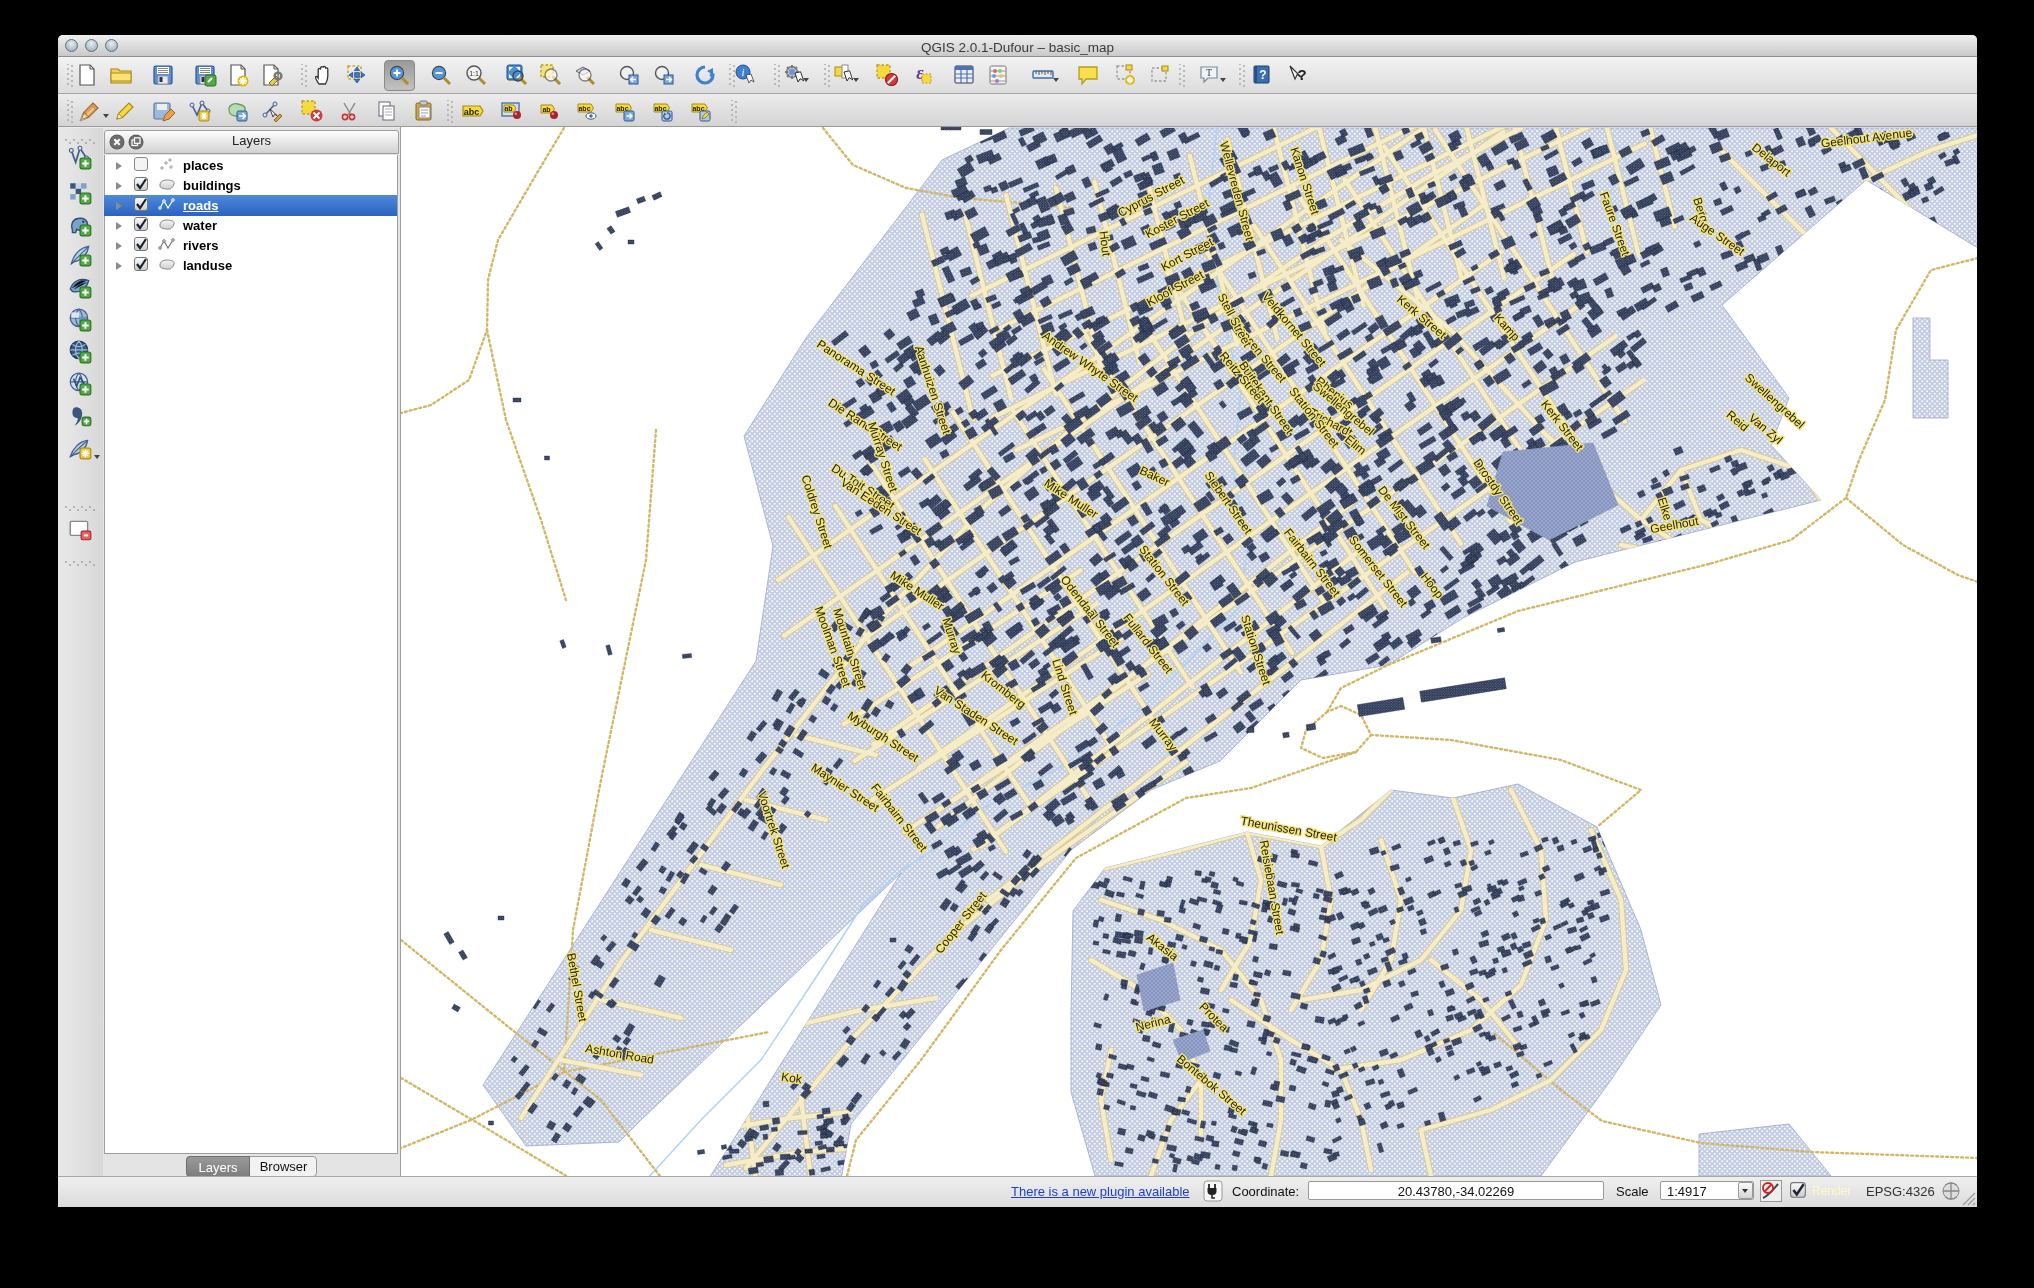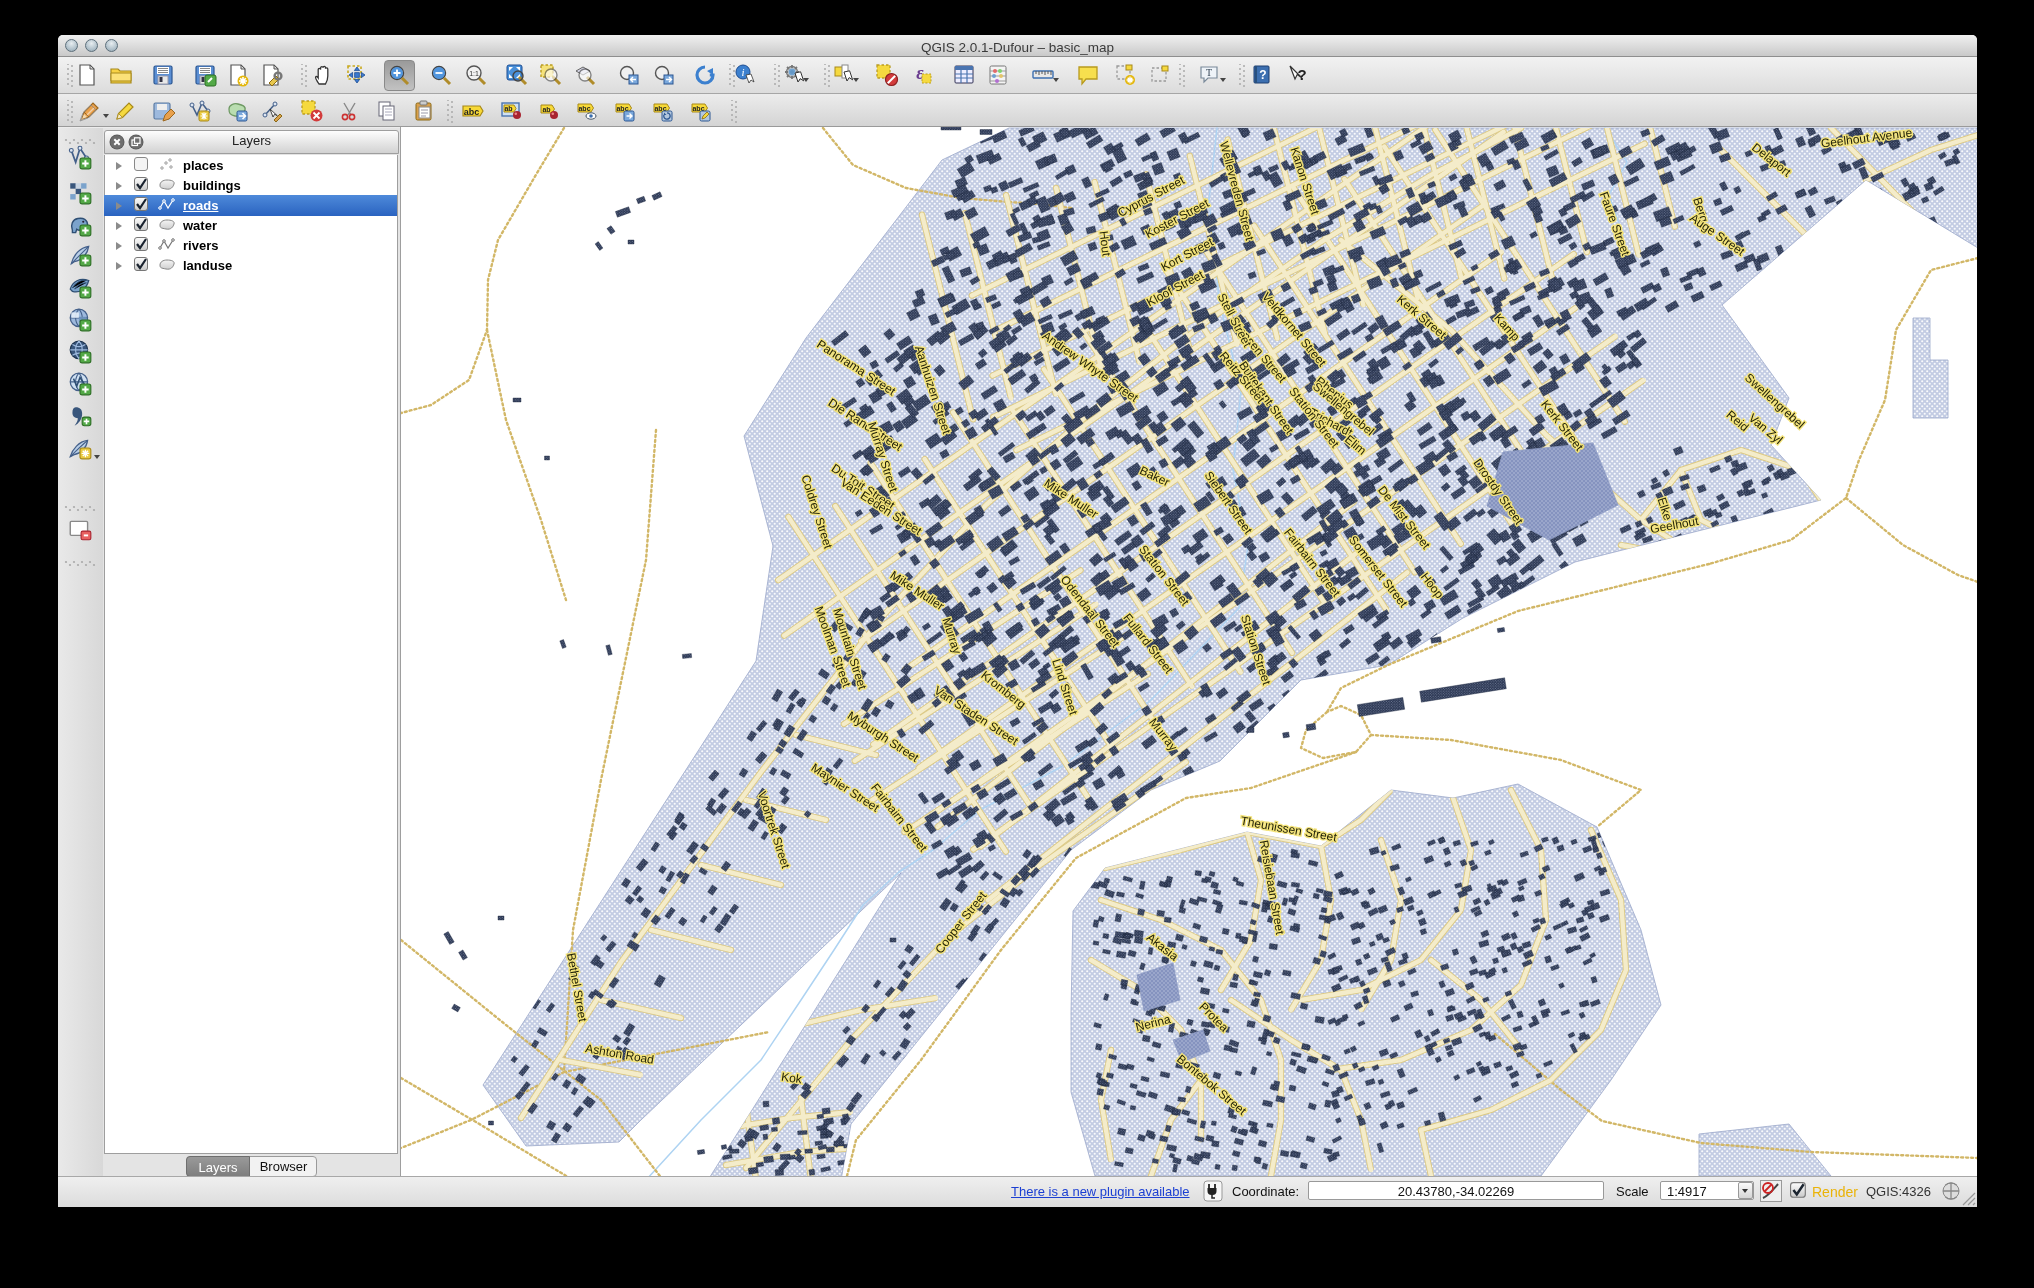--- a/index.html
+++ b/index.html
@@ -813,16 +813,16 @@
     <path d="M4.5 8h9v3a4 4 0 0 1-4 4h-1a4 4 0 0 1-4-4z" fill="#222"></path>
     <path d="M9 15v3h3" fill="none" stroke="#222" stroke-width="1.5"></path>
   </svg><div style="position:absolute;left:1232px;top:1184px;font-family:'Liberation Sans',sans-serif;font-size:13px;color:#111">Coordinate:</div><div style="position:absolute;left:1308px;top:1181px;width:296px;height:19px;background:#fff;border:1px solid #999;border-radius:2px;font-family:'Liberation Sans',sans-serif;font-size:13px;color:#111;text-align:center;line-height:19px">20.43780,-34.02269</div><div style="position:absolute;left:1616px;top:1184px;font-family:'Liberation Sans',sans-serif;font-size:13px;color:#111">Scale</div><div style="position:absolute;left:1660px;top:1181px;width:94px;height:19px;background:#fff;border:1px solid #999;border-radius:2px;font-family:'Liberation Sans',sans-serif;font-size:13px;color:#111;line-height:19px;padding-left:6px">1:4917</div><div style="position:absolute;left:1738px;top:1182px;width:15px;height:17px;background:linear-gradient(#fafafa,#d5d5d5);border:1px solid #999;border-radius:2px"></div><div style="position:absolute;left:1742px;top:1189px;width:0;height:0;border-left:3.5px solid transparent;border-right:3.5px solid transparent;border-top:4.5px solid #333"></div><svg style="position:absolute;left:1760px;top:1180px" width="22" height="22" viewBox="0 0 22 22">
     <rect x="0.5" y="0.5" width="21" height="21" fill="#eee" stroke="#999"></rect>
     <path d="M3 18c5-2 9-7 15-14" stroke="#444" stroke-width="2" fill="none"></path>
     <circle cx="8" cy="8" r="5" fill="none" stroke="#c22" stroke-width="1.8"></circle>
     <path d="M4.5 11.5l7-7" stroke="#c22" stroke-width="1.8"></path>
   </svg><svg style="position:absolute;left:1790px;top:1182px" width="17" height="17" viewBox="0 0 15 15">
     <rect x="0.5" y="0.5" width="13" height="13" rx="2.5" fill="url(#na)" stroke="#777"></rect>
     <path d="M3 7l3 4 6-9" fill="none" stroke="#1b2430" stroke-width="2.2"></path>
-  </svg><div style="position:absolute;left:1812px;top:1184px;font-family:'Liberation Sans',sans-serif;font-size:14px;color:#eab308">Render</div><div style="position:absolute;left:1866px;top:1184px;font-family:'Liberation Sans',sans-serif;font-size:13px;color:#333">QGIS:4326</div><svg style="position:absolute;left:1940px;top:1180px" width="22" height="22" viewBox="0 0 22 22">
+  </svg><div style="position:absolute;left:1812px;top:1184px;font-family:'Liberation Sans',sans-serif;font-size:12px;color:#fef9c3">Render</div><div style="position:absolute;left:1866px;top:1184px;font-family:'Liberation Sans',sans-serif;font-size:13px;color:#333">EPSG:4326</div><svg style="position:absolute;left:1940px;top:1180px" width="22" height="22" viewBox="0 0 22 22">
     <circle cx="11" cy="11" r="8" fill="#ddd" stroke="#888"></circle>
     <path d="M3 11h16M11 3v16M5.3 5.3a8 8 0 0 1 11.4 0M5.3 16.7a8 8 0 0 0 11.4 0" fill="none" stroke="#888" stroke-width="1.3"></path>
   </svg><svg style="position:absolute;left:1962px;top:1192px" width="14" height="14" viewBox="0 0 14 14">
     <path d="M13 1L1 13M13 6L6 13M13 11l-2 2" stroke="#999" stroke-width="1.2"></path>
   </svg></body></html>

